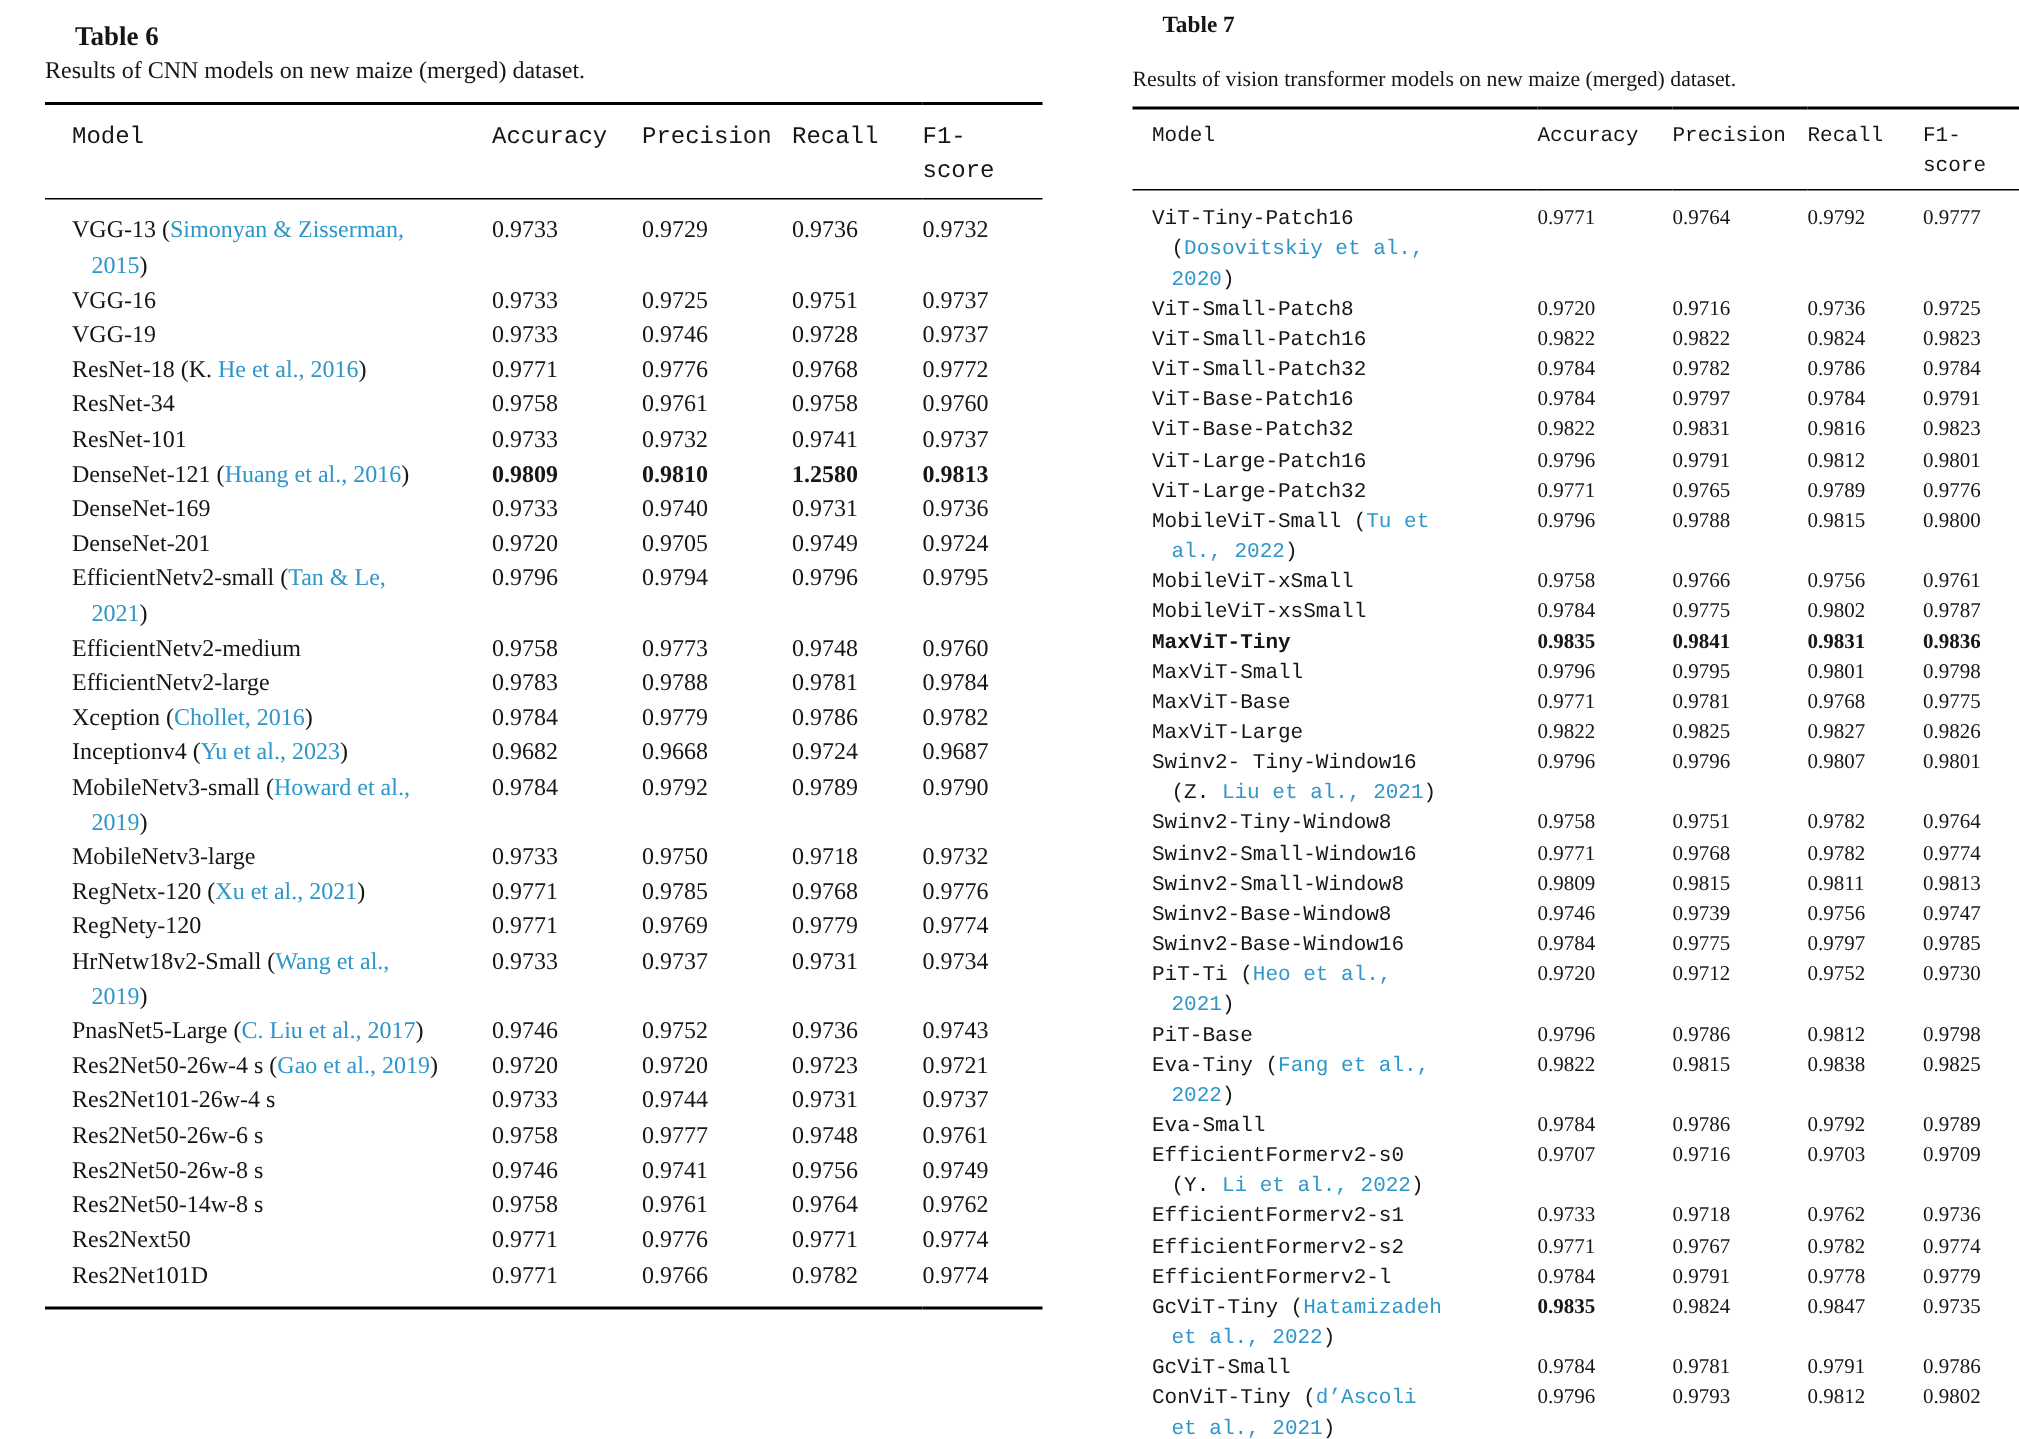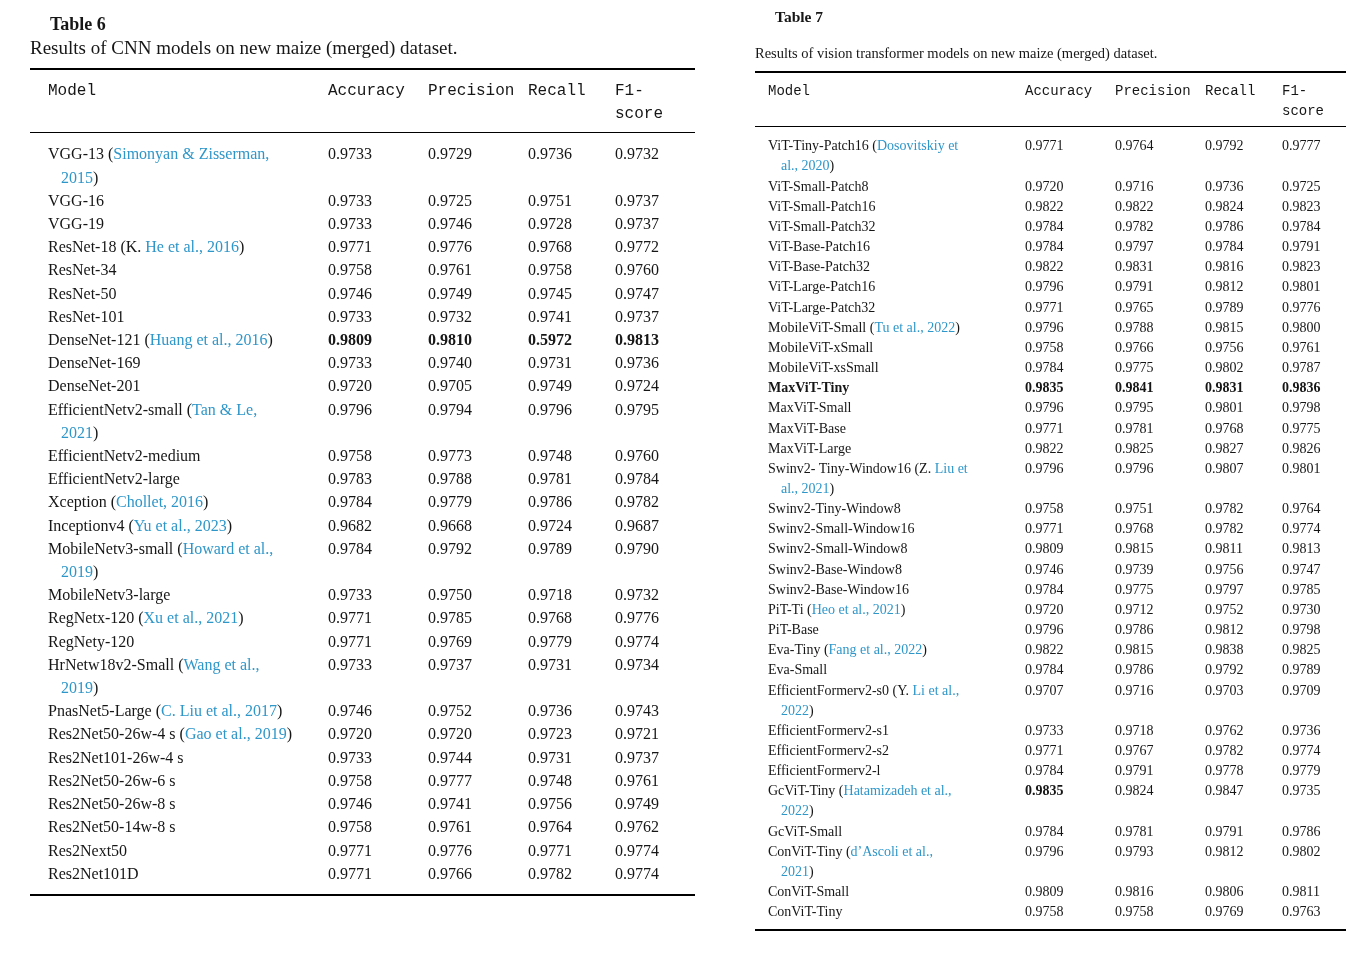--- a/index.html
+++ b/index.html
@@ -13,21 +13,21 @@
   }
   .page { position: absolute; inset: 0; }
   .tbl-wrap { position: absolute; }
   #t6-wrap { left: 30px; top: 12px; width: 665px; }
   #t7-wrap { left: 755px; top: 6px; width: 595px; }
 
   .tbl-title { font-weight: bold; margin-left: 20px; }
   #t6-wrap .tbl-title { font-size: 18px; line-height: 24px; }
   #t7-wrap .tbl-title { font-size: 15.5px; line-height: 21px; }
   .tbl-caption { }
-  #t6-wrap .tbl-caption { font-size: 19px; line-height: 24px; margin-bottom: 8px; }
+  #t6-wrap .tbl-caption { font-size: 16px; line-height: 24px; margin-bottom: 8px; }
   #t7-wrap .tbl-caption { font-size: 14.5px; line-height: 21px; margin-bottom: 7px; margin-top: 16px; }
 
   table { border-collapse: collapse; table-layout: fixed; width: 100%; }
   table { border-top: 2.5px solid #000; border-bottom: 2.5px solid #000; }
   thead tr { border-bottom: 1.5px solid #000; font-family: Liberation Mono, monospace; }
   th, td { text-align: left; vertical-align: top; font-weight: normal; padding: 0; }
 
   #t6 { font-size: 16px; line-height: 23.2px; }
   #t7 { font-size: 14px; line-height: 20.15px; }
 
@@ -37,21 +37,21 @@
   #t7 th:first-child, #t7 td:first-child { padding-left: 13px; }
   #t6 tbody tr:first-child td { padding-top: 9px; }
   #t7 tbody tr:first-child td { padding-top: 9px; }
   #t6 tbody tr:last-child td { padding-bottom: 9px; }
   #t7 tbody tr:last-child td { padding-bottom: 7px; }
 
   .f1-head { display: block; width: 42px; }
 
   .model-text { display: block; padding-left: 13px; text-indent: -13px; }
   #t6 .model-text { max-width: 250px; }
-  #t7 .model-text { max-width: 200px; }
+  #t7 .model-text { max-width: 200px; font-family: Liberation Mono, monospace; }
 
   .cite-link { color: var(--link-color, #2e96c9); cursor: pointer; }
   .b { font-weight: bold; }
 </style>
 </head>
 <body>
 
 <div class="page">
 
   <div class="tbl-wrap" id="t6-wrap">
@@ -117,43 +117,34 @@
             <td>
               <span class="model-text"><span>ResNet-34</span></span>
             </td>
             <td>0.9758</td>
             <td>0.9761</td>
             <td>0.9758</td>
             <td>0.9760</td>
           </tr>
           <tr>
             <td>
-              <span class="model-text"><span>ResNet-50</span></span>
-            </td>
-            <td>0.9746</td>
-            <td>0.9749</td>
-            <td>0.9745</td>
-            <td>0.9747</td>
-          </tr>
-          <tr>
-            <td>
               <span class="model-text"><span>ResNet-101</span></span>
             </td>
             <td>0.9733</td>
             <td>0.9732</td>
             <td>0.9741</td>
             <td>0.9737</td>
           </tr>
           <tr>
             <td>
               <span class="model-text"><span>DenseNet-121 (</span><span class="cite-link">Huang et al., 2016</span><span>)</span></span>
             </td>
             <td class="b">0.9809</td>
             <td class="b">0.9810</td>
-            <td class="b">0.5972</td>
+            <td class="b">1.2580</td>
             <td class="b">0.9813</td>
           </tr>
           <tr>
             <td>
               <span class="model-text"><span>DenseNet-169</span></span>
             </td>
             <td>0.9733</td>
             <td>0.9740</td>
             <td>0.9731</td>
             <td>0.9736</td>

